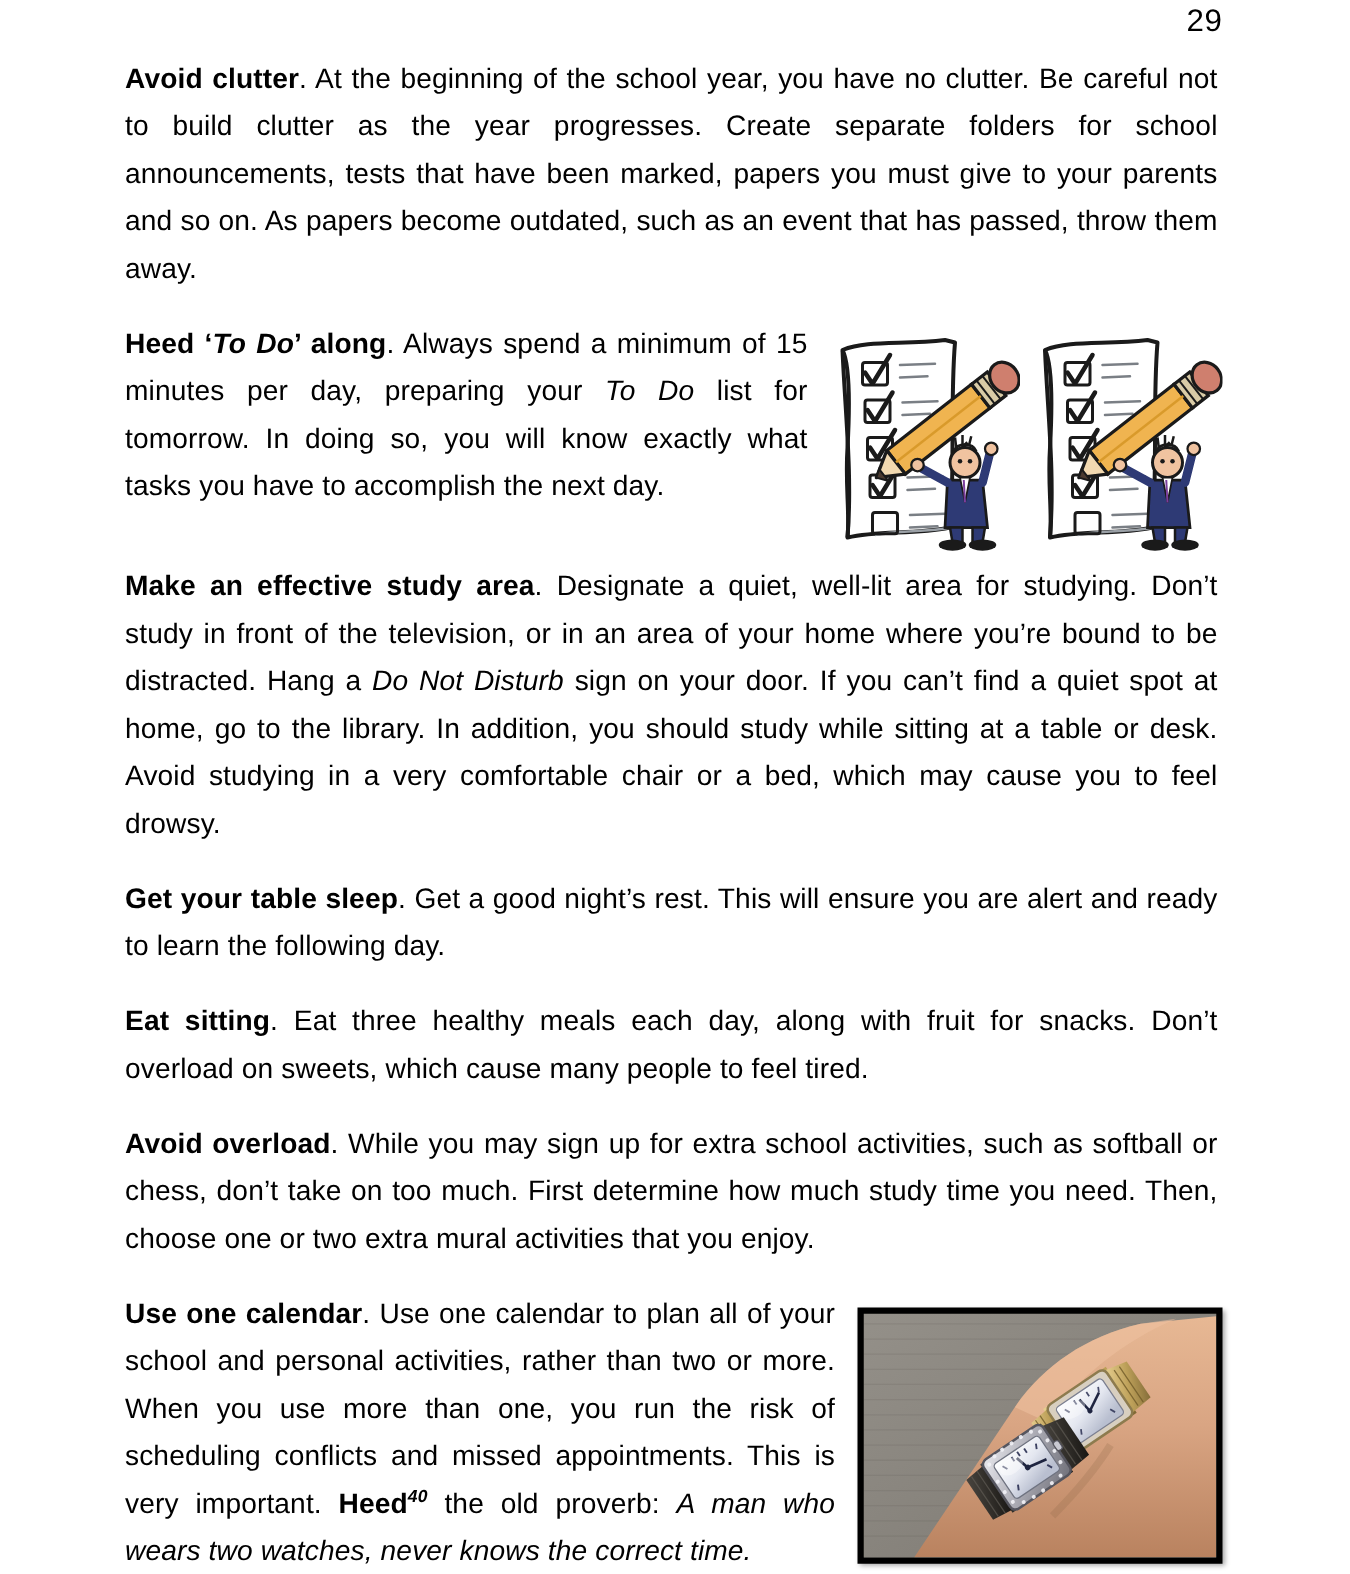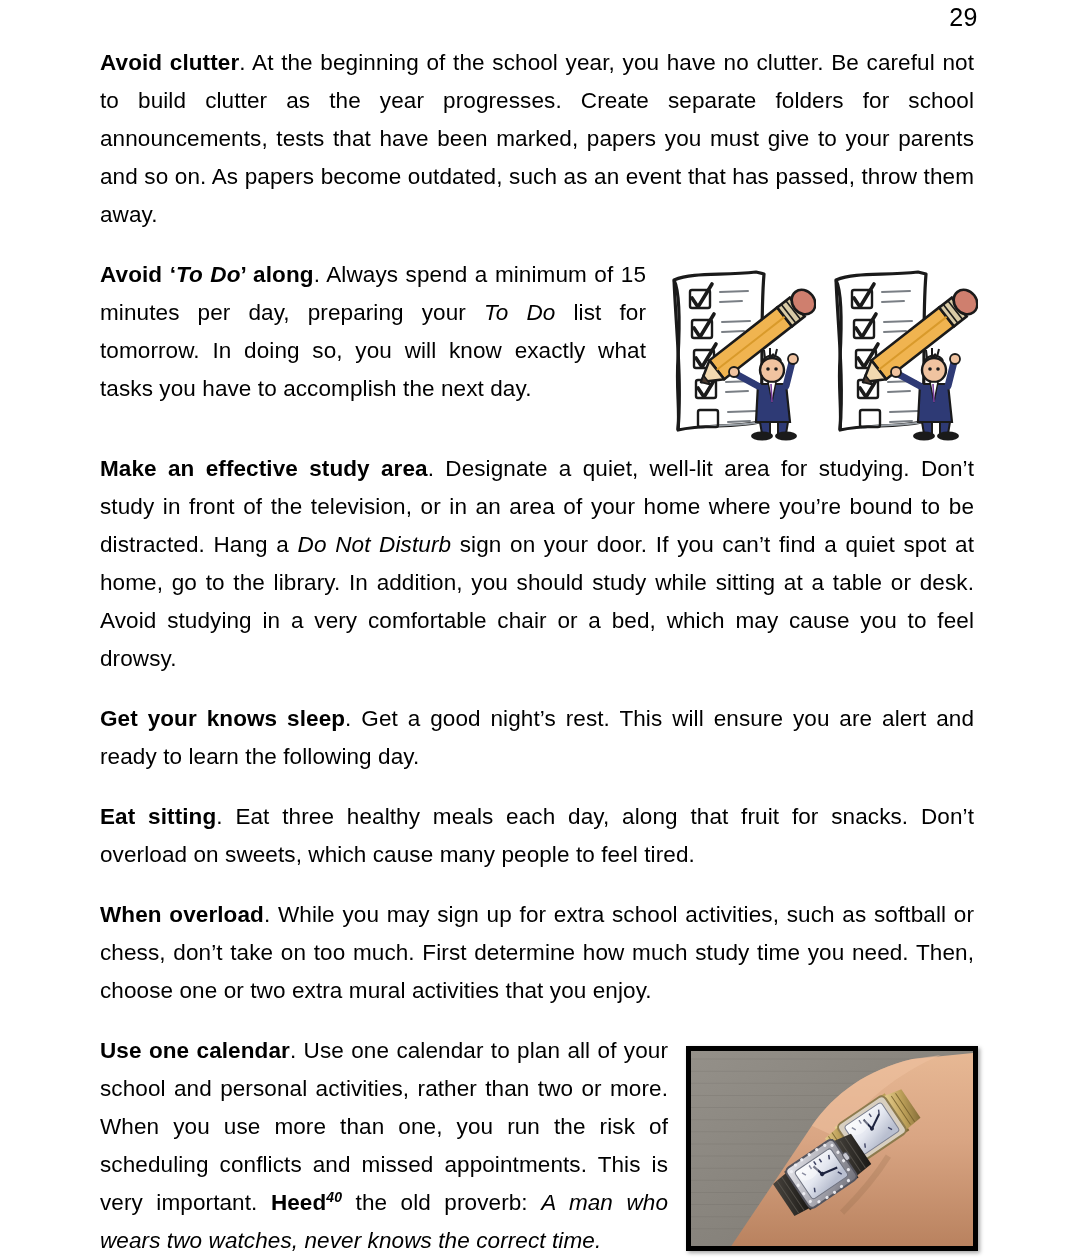--- a/index.html
+++ b/index.html
@@ -238,31 +238,31 @@
             <path d="M100 160 L102 172 L110 172 L110 160 Z" fill="#2e3a75" stroke="#1a1a1a" stroke-width="2"></path>
             <path d="M118 160 L118 172 L126 172 L128 160 Z" fill="#2e3a75" stroke="#1a1a1a" stroke-width="2"></path>
             <ellipse cx="102" cy="174" rx="11" ry="4.5" fill="#1a1a1a"></ellipse>
             <ellipse cx="126" cy="174" rx="11" ry="4.5" fill="#1a1a1a"></ellipse>
           </g>
         </svg>
       </div>
 
     </div>
 
-    <p class="para gap-md"><b class="lead"><span>Avoid ‘</span><i>To Do</i><span>’ along</span></b><span>. Always spend a minimum of 15 minutes per day, preparing your </span><i class="ital">To Do</i><span> list for tomorrow. In doing so, you will know exactly what tasks you have to accomplish the next day.</span></p>
+    <p class="para gap-md"><b class="lead"><span>Heed ‘</span><i>To Do</i><span>’ along</span></b><span>. Always spend a minimum of 15 minutes per day, preparing your </span><i class="ital">To Do</i><span> list for tomorrow. In doing so, you will know exactly what tasks you have to accomplish the next day.</span></p>
 
     <div class="clear"></div>
 
     <p class="para gap-md"><b class="lead">Make an effective study area</b><span>. Designate a quiet, well-lit area for studying. Don’t study in front of the television, or in an area of your home where you’re bound to be distracted. Hang a </span><i class="ital">Do Not Disturb</i><span> sign on your door. If you can’t find a quiet spot at home, go to the library. In addition, you should study while sitting at a table or desk. Avoid studying in a very comfortable chair or a bed, which may cause you to feel drowsy.</span></p>
 
-    <p class="para gap-md"><b class="lead">Get your knows sleep</b><span>. Get a good night’s rest. This will ensure you are alert and ready to learn the following day.</span></p>
-
-    <p class="para gap-md"><b class="lead">Eat sitting</b><span>. Eat three healthy meals each day, along that fruit for snacks. Don’t overload on sweets, which cause many people to feel tired.</span></p>
-
-    <p class="para gap-md"><b class="lead">When overload</b><span>. While you may sign up for extra school activities, such as softball or chess, don’t take on too much. First determine how much study time you need. Then, choose one or two extra mural activities that you enjoy.</span></p>
+    <p class="para gap-md"><b class="lead">Get your table sleep</b><span>. Get a good night’s rest. This will ensure you are alert and ready to learn the following day.</span></p>
+
+    <p class="para gap-md"><b class="lead">Eat sitting</b><span>. Eat three healthy meals each day, along with fruit for snacks. Don’t overload on sweets, which cause many people to feel tired.</span></p>
+
+    <p class="para gap-md"><b class="lead">Avoid overload</b><span>. While you may sign up for extra school activities, such as softball or chess, don’t take on too much. First determine how much study time you need. Then, choose one or two extra mural activities that you enjoy.</span></p>
 
     <div class="watch-photo-wrap">
       <div class="watch-photo">
         <svg viewBox="0 0 280 193" width="100%" height="100%" preserveAspectRatio="none" aria-hidden="true">
           <defs>
             <linearGradient id="bgGray" x1="0" y1="0" x2="1" y2="1">
               <stop offset="0%" stop-color="#949089"></stop>
               <stop offset="60%" stop-color="#85817a"></stop>
               <stop offset="100%" stop-color="#6e6a63"></stop>
             </linearGradient>

